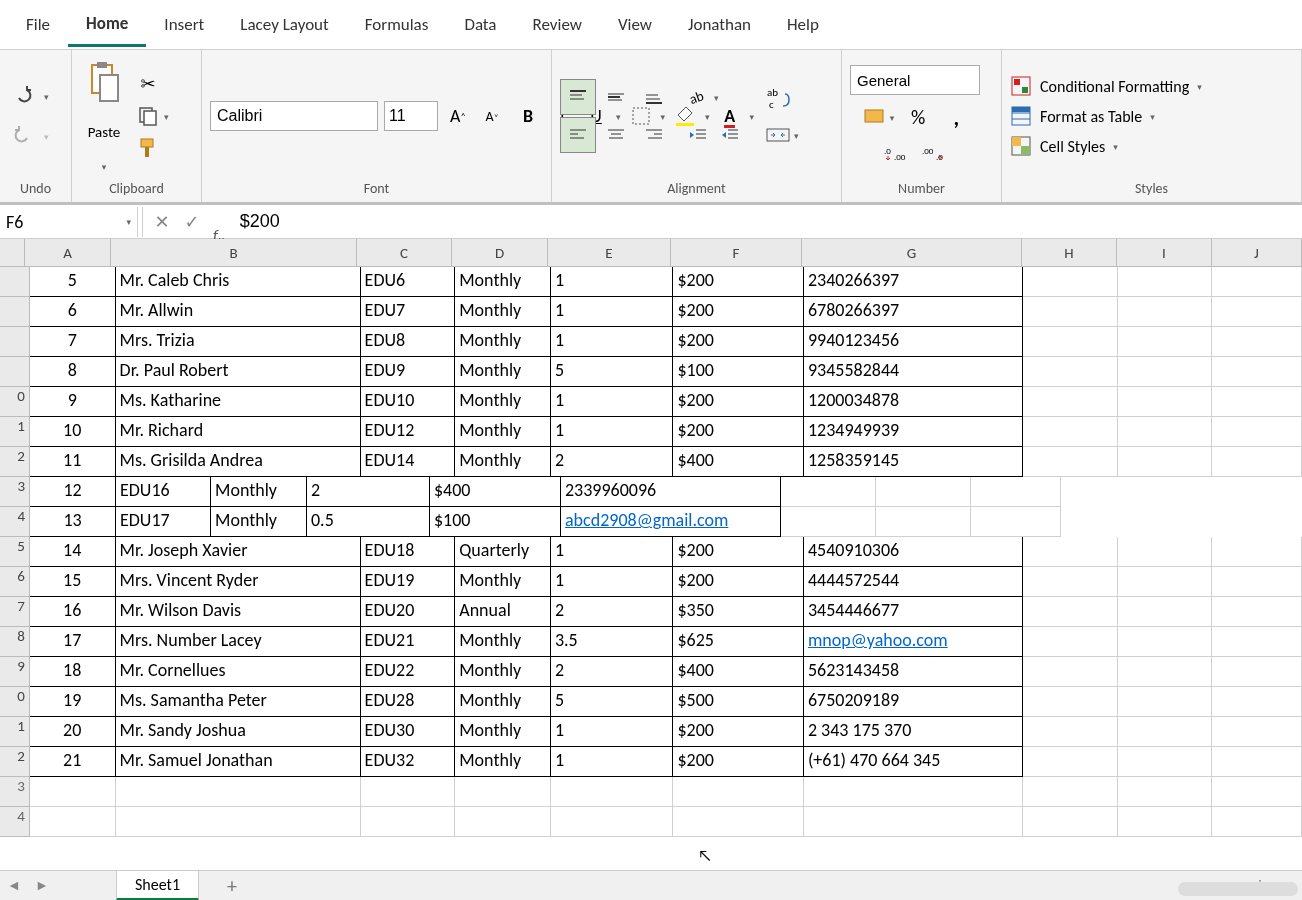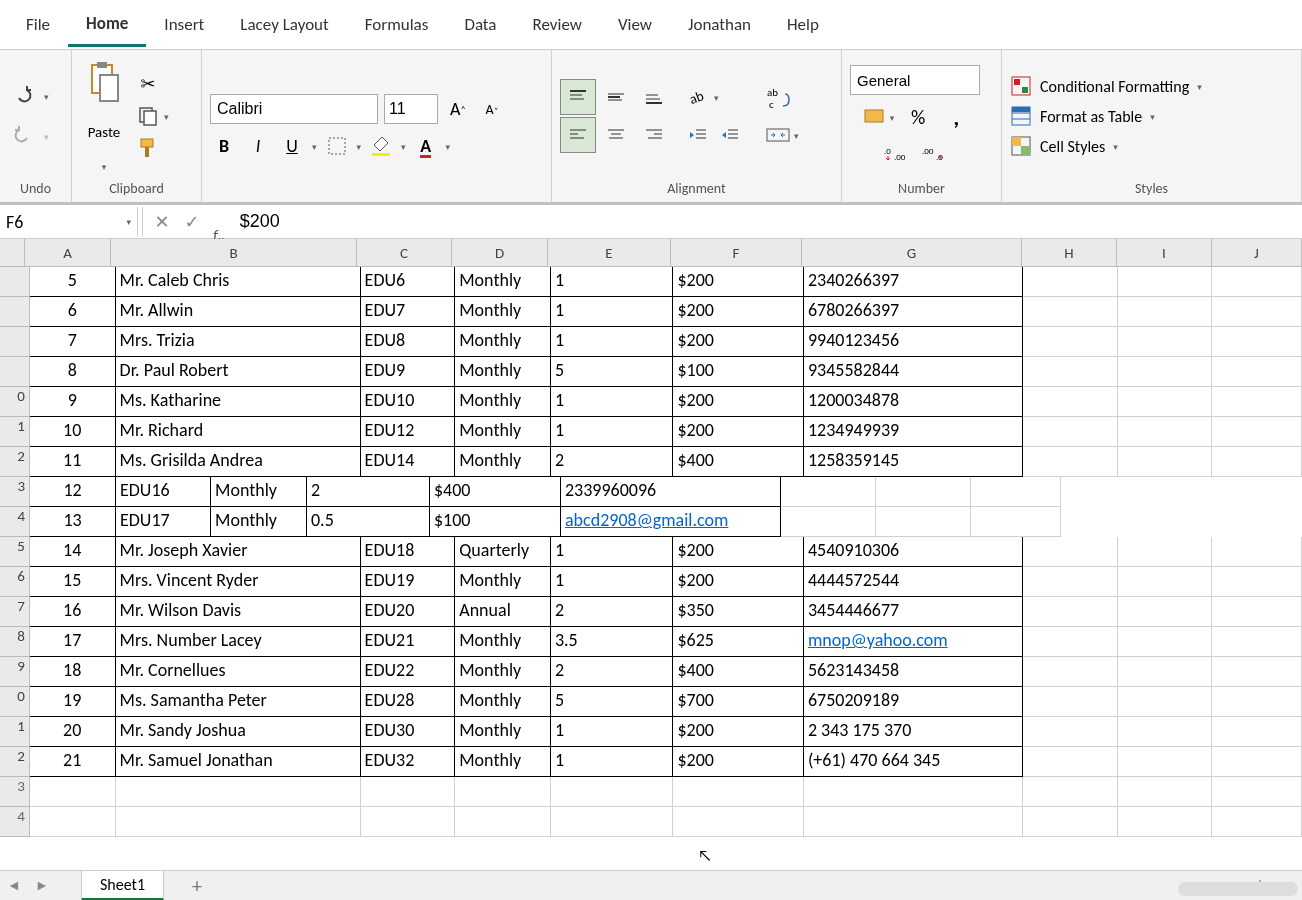--- a/index.html
+++ b/index.html
@@ -22,21 +22,21 @@
 .icon-btn { width: 34px; height: 34px; display: flex; align-items: center; justify-content: center; cursor: pointer; }
 .drop-caret { font-size: 9px; color: #666; }
 
 
 .paste-big { display: flex; flex-direction: column; align-items: center; gap: 20px; padding: 2px 6px; }
 .paste-big svg { width: 36px; height: 42px; }
 .clip-side { display: flex; flex-direction: column; gap: 4px; }
 
 
 .font-row { display: flex; align-items: center; gap: 6px; }
-.font-col { display: flex; flex-direction: column; gap: 8px; }
+.font-col { display: flex; gap: 8px; }
 .font-select { width: 168px; height: 30px; font-size: 16px; padding: 2px 6px; border: 1px solid #aaa; background: #fff; }
 .size-select { width: 54px; height: 30px; font-size: 16px; padding: 2px 4px; border: 1px solid #aaa; background: #fff; }
 .ribbon-icon { width: 28px; height: 28px; display: flex; align-items: center; justify-content: center; cursor: pointer; font-size: 18px; }
 
 
 .align-grid { display: grid; grid-template-columns: repeat(3, 36px); grid-template-rows: repeat(2, 36px); gap: 2px; }
 .align-cell { border: 1px solid transparent; display: flex; align-items: center; justify-content: center; }
 .align-cell.sel { background: #d8e8d4; border: 1px solid #888; }
 .wrap-col { display: flex; flex-direction: column; gap: 10px; margin-left: 14px; }
 .orient-col { display: flex; flex-direction: column; gap: 10px; margin-left: 6px; }
@@ -75,21 +75,21 @@
 .wE { width: 123px; } .wF { width: 131px; } .wG { width: 220px; } .wH { width: 95px; }
 .wI { width: 95px; } .wJ { width: 90px; }
 
 
 .grid-row.blank .cell { border-right: 1px solid #d0d0d0; border-bottom: 1px solid #d0d0d0; }
 .grid-row.blank .rowhdr { color: #666; }
 
 
 .sheet-bar { position: absolute; bottom: 0; left: 0; right: 0; height: 30px; display: flex; align-items: center; background: #f0f0f0; border-top: 1px solid #ccc; }
 .nav-arrow { width: 28px; text-align: center; color: #888; font-size: 14px; }
-.sheet-tab { padding: 4px 18px; background: #fff; border: 1px solid #ccc; border-bottom: 3px solid #0e7a3a; font-size: 16px; margin-left: 25px; }
+.sheet-tab { padding: 4px 18px; background: #fff; border: 1px solid #ccc; border-bottom: 3px solid #0e7a3a; font-size: 16px; margin-left: 60px; }
 .add-sheet { margin-left: 28px; font-size: 20px; color: #777; }
 .scroll-h { position: absolute; right: 4px; bottom: 4px; width: 120px; height: 14px; background: #ddd; border-radius: 7px; }
 
 .cursor-arrow { position: absolute; left: 698px; top: 846px; font-size: 16px; pointer-events: none; }
 </style>
 </head>
 <body>
 
 <div class="ribbon-tabs" id="ribbon-tabs">
     <div class="tab">File</div>
@@ -192,20 +192,21 @@
               </svg>
             </span>
           <span class="drop-caret">▾</span>
           <span class="ribbon-icon">
               <span style="display:inline-block"><span style="font-weight:bold">A</span><div style="height:3px;background:#d02020;margin-top:-2px"></div></span>
             </span>
           <span class="drop-caret">▾</span>
         </div>
       </div>
     </div>
+    <div class="group-label">Font</div>
   </div>
 
   <div class="group" style="width:290px">
     <div class="group-body">
       <div class="align-grid">
         <div class="align-cell sel">
             <svg width="20" height="16">
               <line x1="2" y1="2" x2="18" y2="2" stroke="#333" stroke-width="2"></line>
               <line x1="2" y1="6" x2="14" y2="6" stroke="#333"></line>
               <line x1="2" y1="10" x2="16" y2="10" stroke="#333"></line>
@@ -581,21 +582,21 @@
         <div class="cell wI empty"></div>
         <div class="cell wJ empty"></div>
       </div>
       <div class="grid-row">
         <div class="rowhdr">0</div>
         <div class="cell wA cA">19</div>
         <div class="cell wB">Ms. Samantha Peter</div>
         <div class="cell wC">EDU28</div>
         <div class="cell wD">Monthly</div>
         <div class="cell wE">5</div>
-        <div class="cell wF">$700</div>
+        <div class="cell wF">$500</div>
         <div class="cell wG">6750209189</div>
         <div class="cell wH empty"></div>
         <div class="cell wI empty"></div>
         <div class="cell wJ empty"></div>
       </div>
       <div class="grid-row">
         <div class="rowhdr">1</div>
         <div class="cell wA cA">20</div>
         <div class="cell wB">Mr. Sandy Joshua</div>
         <div class="cell wC">EDU30</div>

